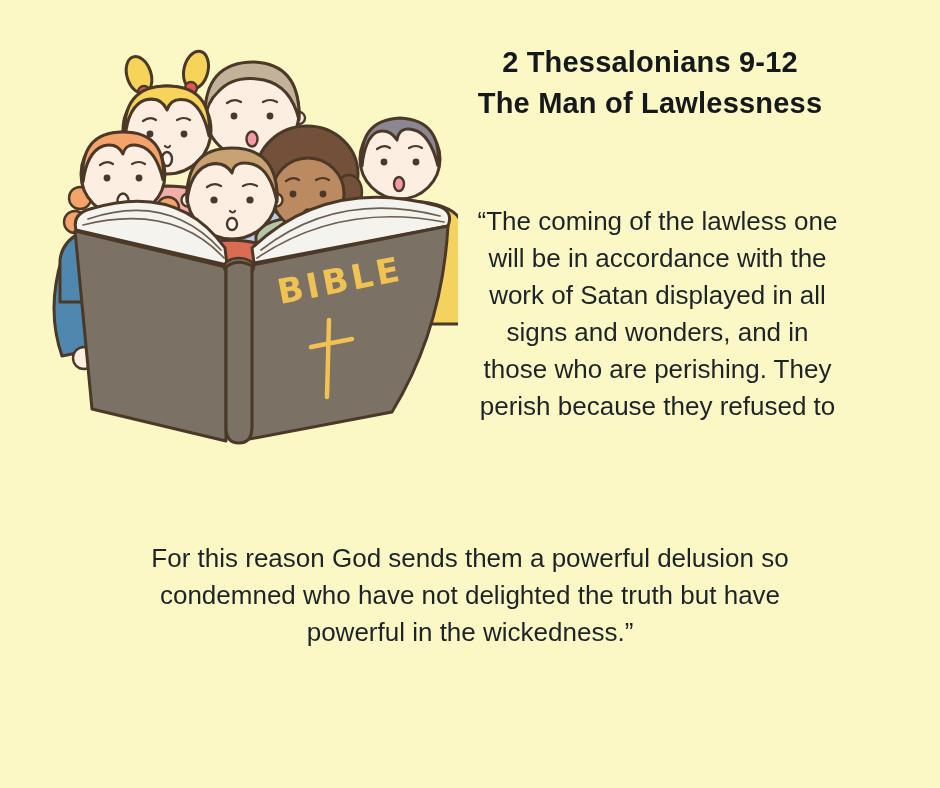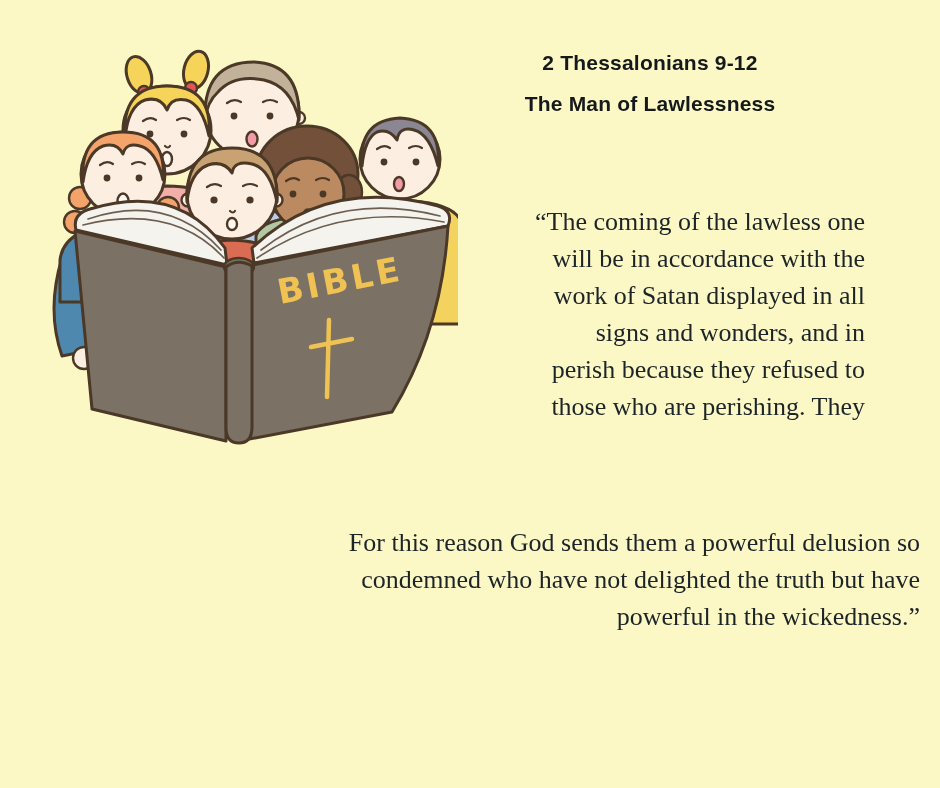--- a/index.html
+++ b/index.html
@@ -6,26 +6,26 @@
   body {
     width:940px; height:788px;
     background: var(--background, #FBF8C6);
     font-family: "Liberation Sans", "DejaVu Sans", sans-serif;
     position:relative; overflow:hidden;
   }
   .page { position:absolute; inset:0; }
   .illustration { position:absolute; left:28px; top:20px; width:430px; height:430px; }
   .title {
     position:absolute; left:445px; top:42px; width:410px;
-    text-align:center; font-size:21px; font-weight:700; line-height:41px;
+    text-align:center; font-size:29px; font-weight:700; line-height:41px;
     color: var(--title-color, #15191C); letter-spacing:.2px;
   }
-  .quote { color: var(--text-color, #1D2428); font-size:26px; line-height:37px; text-align:right;font-family:Liberation Serif, serif; }
+  .quote { color: var(--text-color, #1D2428); font-size:26px; line-height:37px; text-align:center; }
   .quote-right  { position:absolute; left:450px; top:203px; width:415px; }
-  .quote-bottom { position:absolute; left:20px;  top:524px; width:900px; }
+  .quote-bottom { position:absolute; left:20px;  top:540px; width:900px; }
   
   .ln   { stroke: var(--outline,#4B3827); stroke-width:3;   stroke-linejoin:round; stroke-linecap:round; }
   .ln2  { stroke: var(--outline,#4B3827); stroke-width:2.4; stroke-linejoin:round; stroke-linecap:round; }
   .thin { stroke: var(--outline,#4B3827); stroke-width:1.7; fill:none; opacity:.8; stroke-linecap:round; }
   .brow { stroke: var(--outline,#4B3827); stroke-width:2.2; fill:none; stroke-linecap:round; }
   .eye  { fill: var(--outline,#4B3827); }
 </style>
 </head>
 <body>
 
@@ -130,22 +130,22 @@
   <div class="title">
     <div>2 Thessalonians 9-12</div>
     <div>The Man of Lawlessness</div>
   </div>
 
   <div class="quote quote-right">
       <div>“The coming of the lawless one</div>
       <div>will be in accordance with the</div>
       <div>work of Satan displayed in all</div>
       <div>signs and wonders, and in</div>
+      <div>those who are perishing. They</div>
       <div>perish because they refused to</div>
-      <div>those who are perishing. They</div>
     </div>
 
   <div class="quote quote-bottom">
       <div>For this reason God sends them a powerful delusion so</div>
       <div>condemned who have not delighted the truth but have</div>
       <div>powerful in the wickedness.”</div>
     </div>
 
 </div>
 

